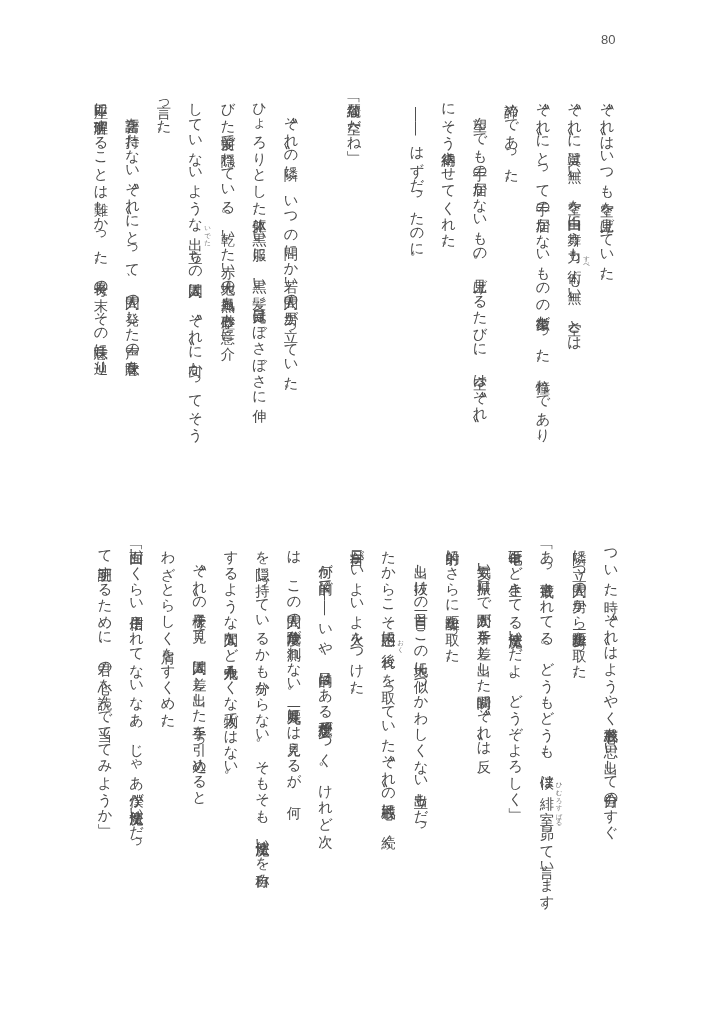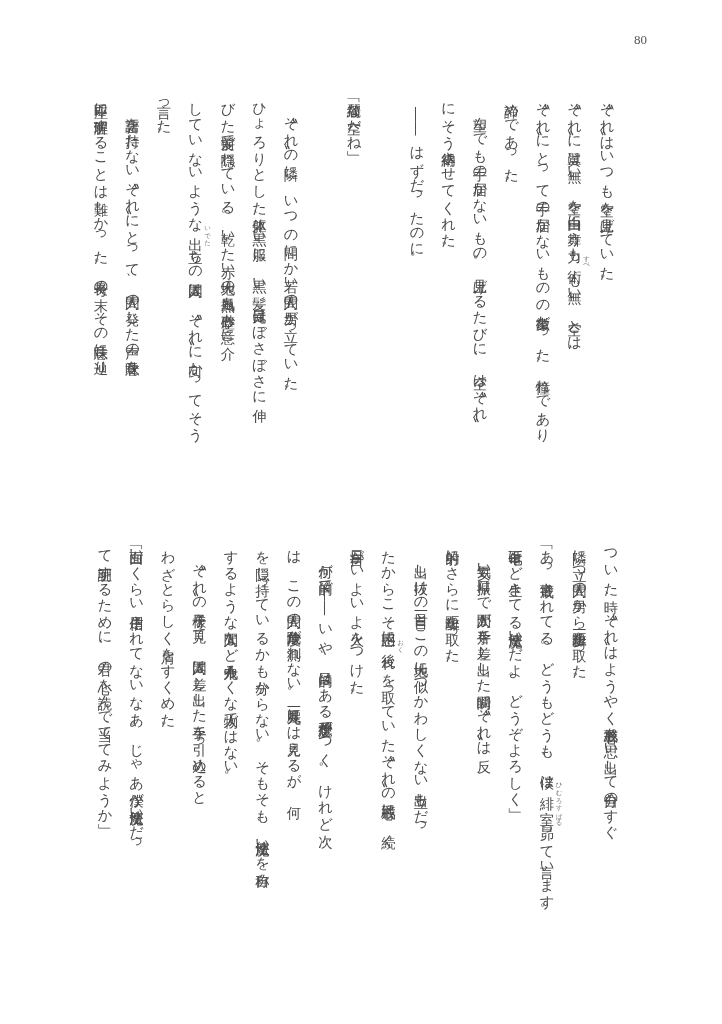--- a/index.html
+++ b/index.html
@@ -1,19 +1,19 @@
 <!DOCTYPE html>
 <html><head>
 <meta charset="utf-8">
 <style>
   html, body { margin: 0; padding: 0; background: #ffffff; }
   body { width: 722px; height: 1024px; position: relative; overflow: hidden;
          font-family: "DejaVu Serif", "Liberation Serif", serif; color: #4a4a4a; }
   .page-number { position: absolute; left: 601px; top: 32px; font-size: 13px; color: #555;
-                 font-family: Liberation Serif, serif; margin-left: 33px; }
+                 font-family: Liberation Sans, sans-serif; }
   .tier { position: absolute; writing-mode: vertical-rl; font-size: 14.3px; line-height: 31.5px;
           letter-spacing: 0px; white-space: nowrap; }
   .tier-top { right: 100px; top: 93px; height: 395px; width: 520px; }
   .tier-bottom { right: 96px; top: 540px; height: 420px; width: 520px; }
   .line { display: block; }
   .line.indent { padding-top: 14.3px; }
   .line.blank { width: 31.5px; }
   rt { font-size: 6.5px; color: #777; }
 </style>
 </head>

